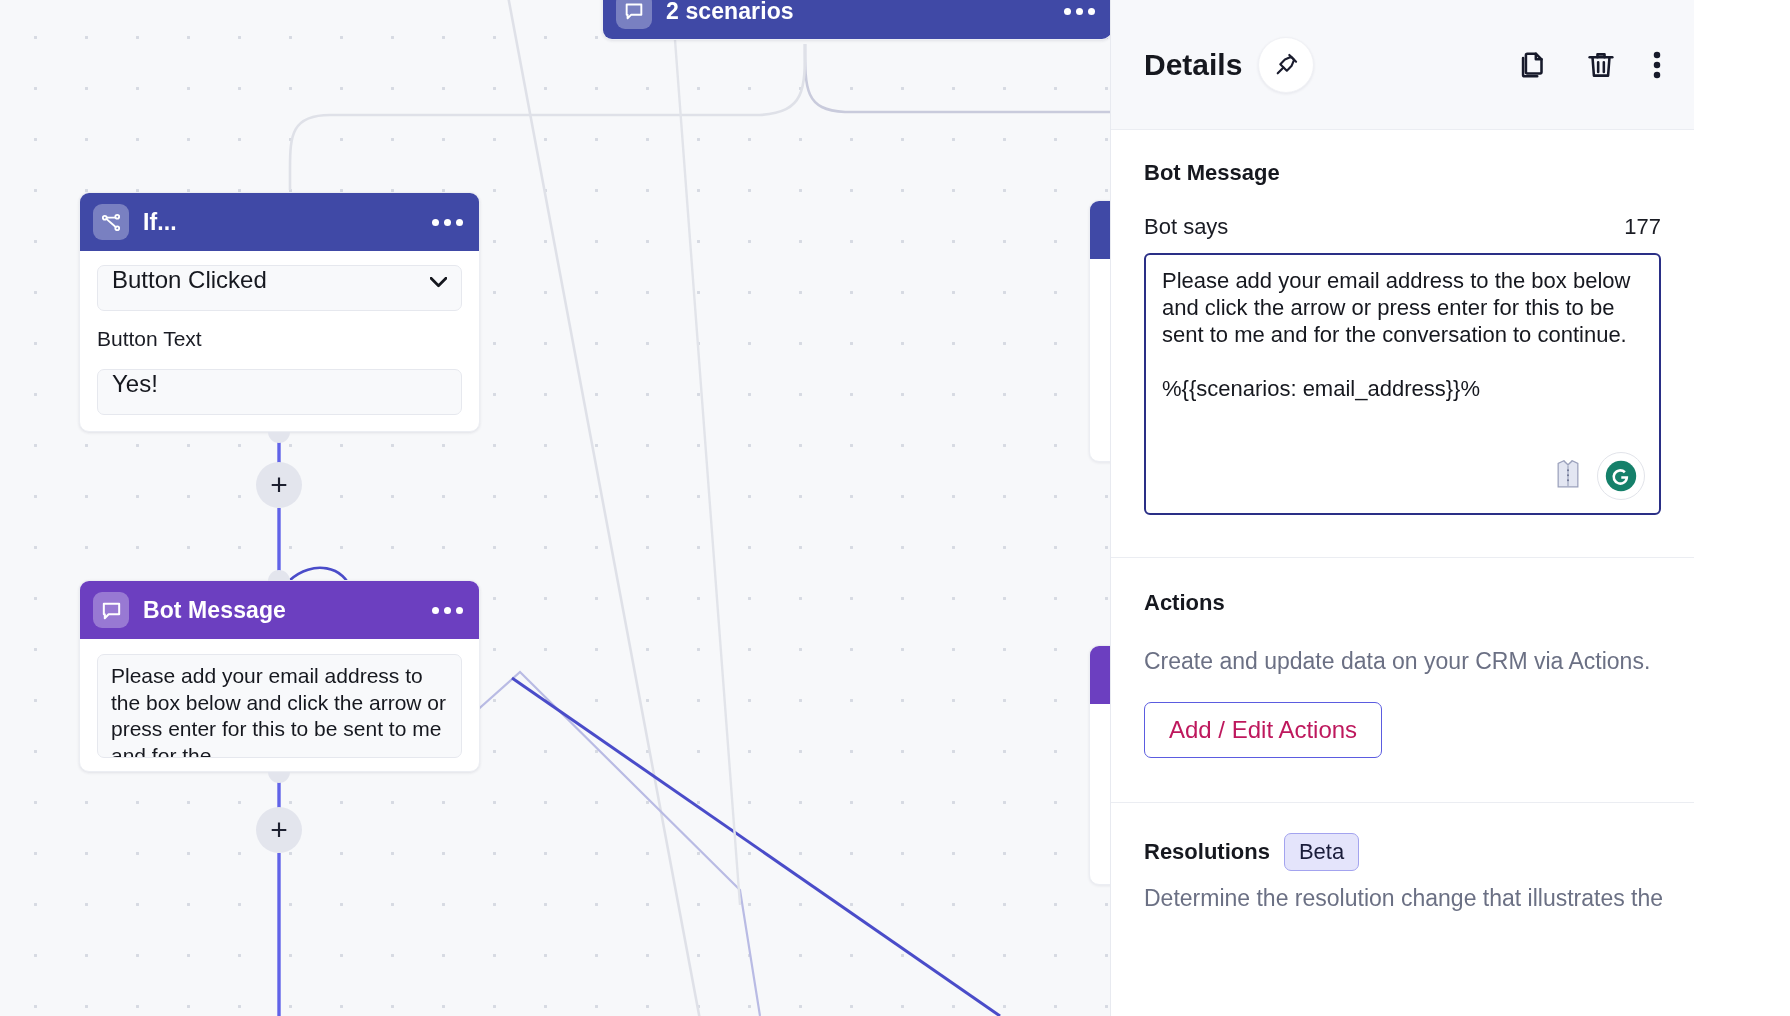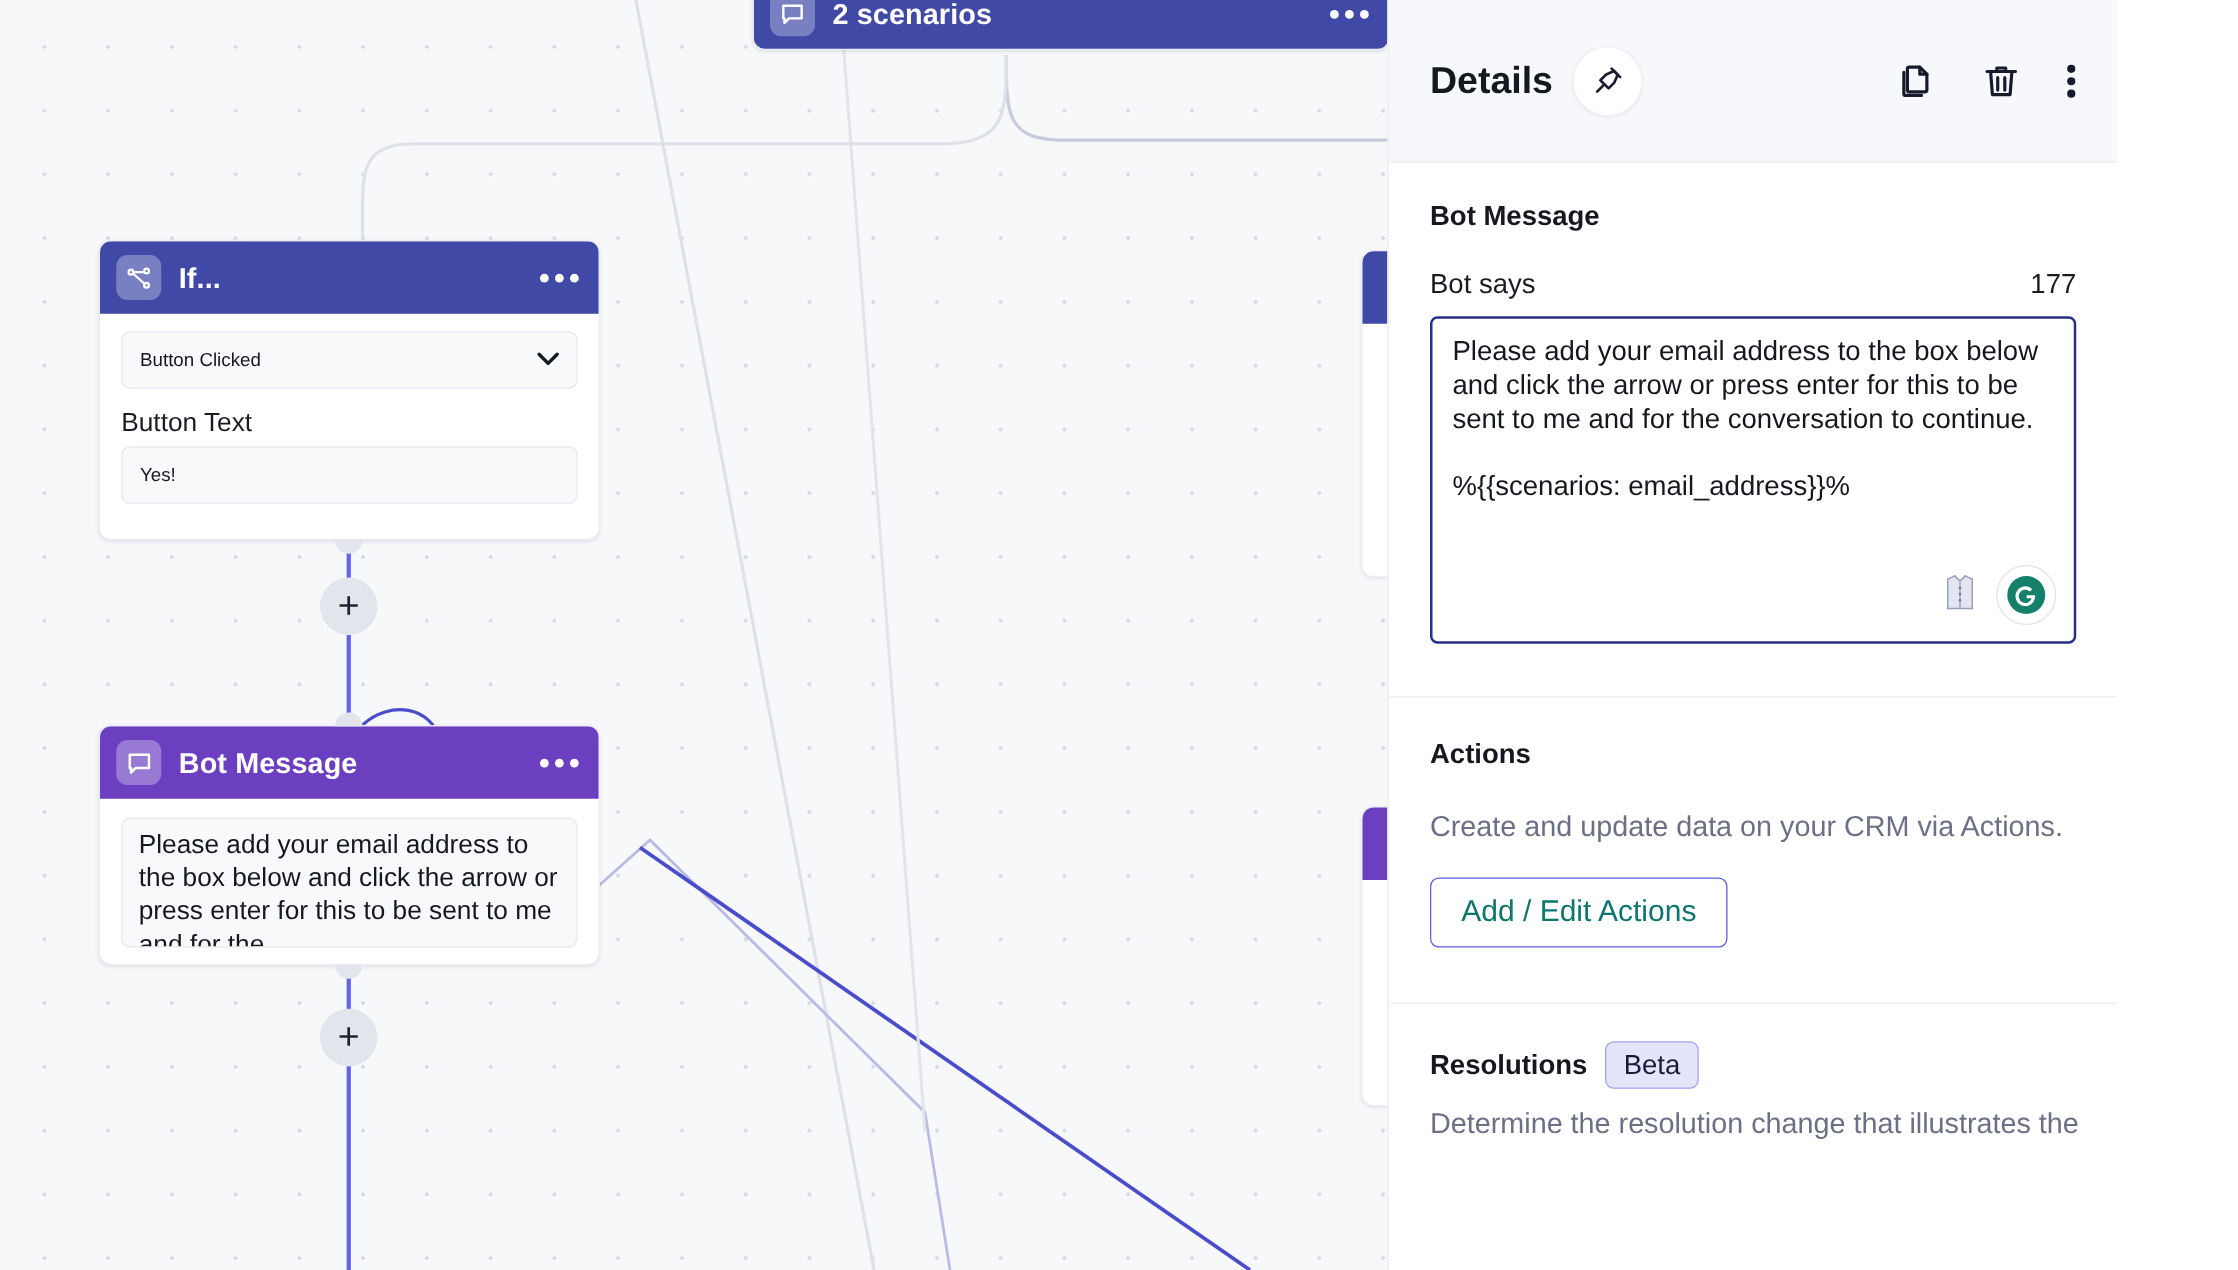--- a/index.html
+++ b/index.html
@@ -49,25 +49,25 @@
     margin-left: 14px; font-size: 23px; font-weight: 700;
     letter-spacing: .1px; white-space: nowrap;
   }
   .node-dots { margin-left: auto; display: flex; gap: 5px; }
   .node-dots i { width: 7px; height: 7px; border-radius: 50%; background: #fff; display: block; }
   .node-body { padding: 14px 17px 18px 17px; }
 
   .field {
     width: 100%; height: 46px;
     background: #f8f9fb; border: 1px solid #e6e8ee; border-radius: 7px;
-    display: flex; align-items: center; padding: 0 14px;
-    font-size: 15px; color: #16181f;
+    display: flex; align-items: flex-start; padding: 0 14px;
+    font-size: 24px; color: #16181f;
   }
   .field .caret { margin-left: auto; }
-  .field-label { font-size: 21px; color: #1a1c24; margin: 16px 0 6px 0; }
+  .field-label { font-size: 21px; color: #1a1c24; margin: 16px 0 18px 0; }
   .msg-box {
     width: 100%; height: 104px; overflow: hidden;
     background: #f8f9fb; border: 1px solid #e6e8ee; border-radius: 7px;
     padding: 8px 13px; font-size: 21px; line-height: 26.5px; color: #16181f;
   }
 
   .plus-btn {
     position: absolute; width: 46px; height: 46px; border-radius: 50%;
     background: #e3e5ed;
     display: flex; align-items: center; justify-content: center;
@@ -136,21 +136,21 @@
     background: #fff; border: 1px solid #e2e4ea;
     display: flex; align-items: center; justify-content: center;
   }
 
   .desc { font-size: 23px; color: #6b7084; line-height: 30px; }
 
   .outline-btn {
     display: inline-flex; align-items: center; justify-content: center;
     height: 56px; padding: 0 24px;
     border: 1px solid #5b5ce0; border-radius: 7px;
-    background: #fff; color: #0f766e;
+    background: #fff; color: #be185d;
     font-size: 24px; font-family: "Liberation Sans", sans-serif;
   }
 
   .badge {
     display: inline-flex; align-items: center; justify-content: center;
     height: 38px; padding: 0 14px; margin-left: 14px;
     background: #e4e4fb; border: 1px solid #a3a3ef; border-radius: 7px;
     font-size: 22px; color: #1a1c3a;
   }
   .title-row { display: flex; align-items: center; }

